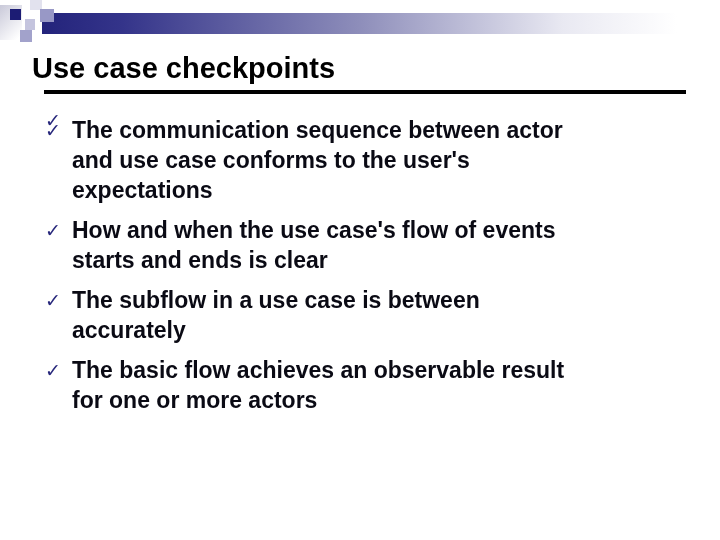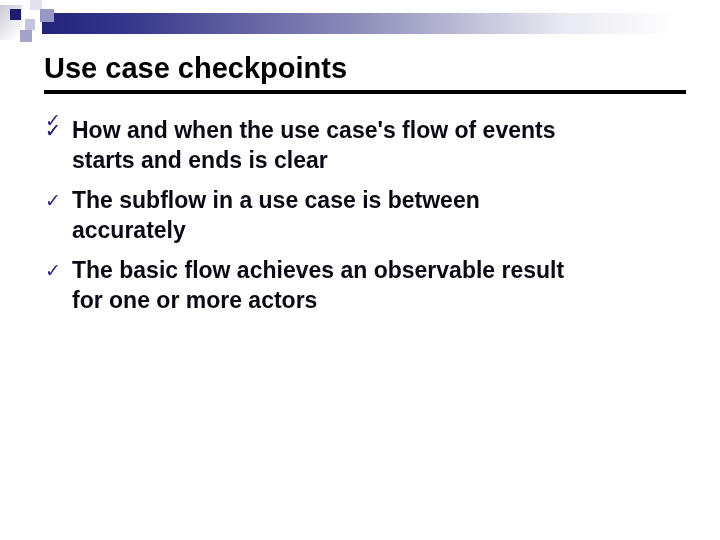--- a/index.html
+++ b/index.html
@@ -42,21 +42,21 @@
     background: linear-gradient(135deg, #c9c9d9 0%, #ffffff 90%);
   }
   .sq-navy { left: 10px; top: 9px;  width: 11px; height: 11px; background: #1c1c74; }
   .sq-a    { left: 30px; top: 0;    width: 12px; height: 10px; background: #e2e2ee; }
   .sq-b    { left: 40px; top: 9px;  width: 14px; height: 13px; background: #9898c6; }
   .sq-c    { left: 25px; top: 19px; width: 10px; height: 11px; background: #c4c4de; }
   .sq-d    { left: 20px; top: 30px; width: 12px; height: 12px; background: #a2a2cb; }
   
   .title {
     position: absolute;
-    left: 44px;
+    left: 32px;
     top: 50px;
     margin: 0;
     font-size: 29px;
     line-height: 36px;
     font-weight: bold;
     letter-spacing: 0px;
     color: var(--title-color);
   }
   .divider {
     position: absolute;
@@ -117,20 +117,23 @@
   <h1 class="title">Use case checkpoints</h1>
   <div class="divider"></div>
 
   <ul class="bullets" id="bullet-list">
   <li class="bullet">
     <span class="check">✓</span>
   </li>
 
   <li class="bullet">
     <span class="check">✓</span>
+    <span class="bullet-text">The communication sequence between actor
+and use case conforms to the user's
+expectations</span>
   </li>
 
   <li class="bullet">
     <span class="check">✓</span>
     <span class="bullet-text">How and when the use case's flow of events
 starts and ends is clear</span>
   </li>
 
   <li class="bullet">
     <span class="check">✓</span>

